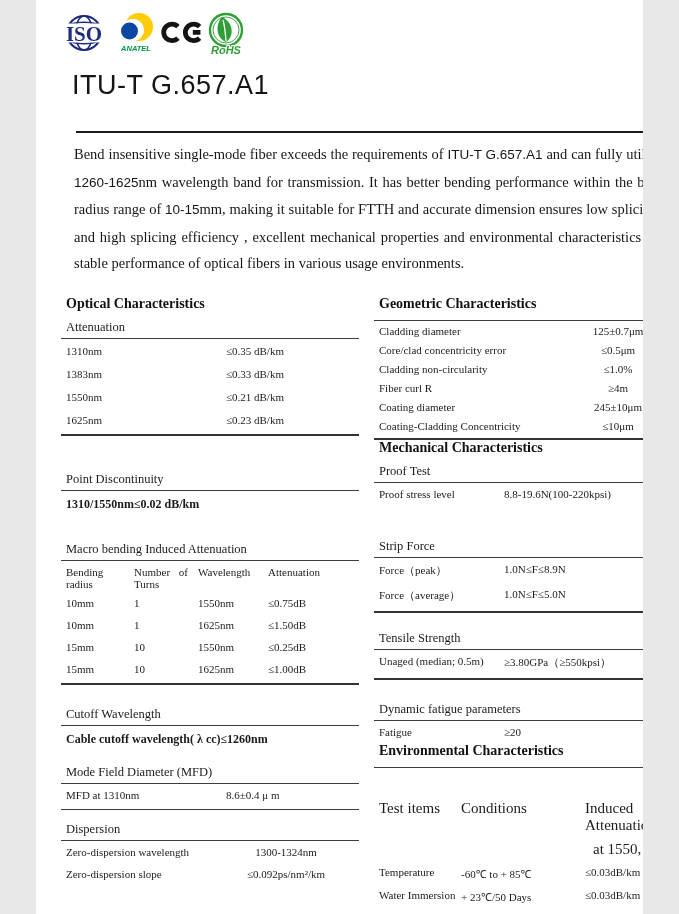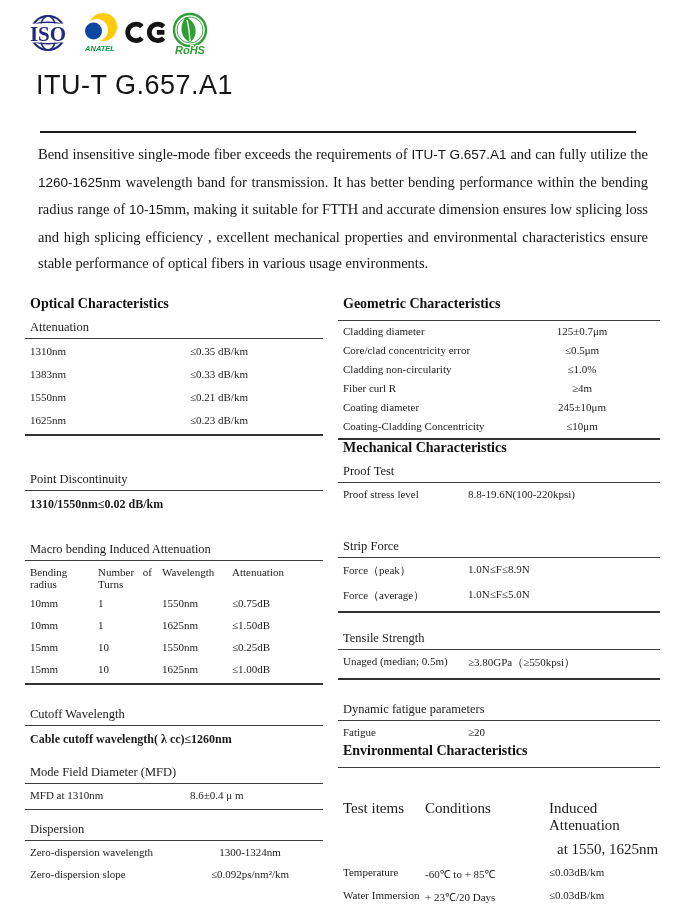--- a/index.html
+++ b/index.html
@@ -1,17 +1,17 @@
 <!DOCTYPE html>
 <html style="--iso_navy: #1F2C7B; --anatel_blue: #0D47A1; --anatel_yellow: #FFCB05; --brand_green: #009A44; --ce_black: #141414; --rohs_green: #2E9E35;"><head>
 <meta charset="utf-8">
 <style>
   html,body { margin:0; padding:0; background:#e8e8e8; }
   .page {
-    position:relative; width:679px; height:914px; margin:0 auto;
+    position:relative; width:607px; height:914px; margin:0 auto;
     background:#ffffff; overflow:hidden;
     font-family:"Liberation Serif", serif; color:#1b1b1b;
   }
   
   .logos { position:absolute; left:23px; top:11px; display:flex; align-items:flex-start; gap:5px; }
   .logo { display:block; }
   .iso-stroke { stroke:var(--iso_navy); fill:none; }
   .iso-text  { fill:var(--iso_navy); font-family:"Liberation Serif",serif; font-weight:bold; }
   .anatel-yellow { fill:var(--anatel_yellow); }
   .anatel-blue { fill:var(--anatel_blue); }
@@ -310,21 +310,21 @@
             <span class="line2">at 1550, 1625nm</span>
           </span>
         </div>
         <div class="row">
             <span class="nowrap">Temperature</span>
             <span class="nowrap">-60℃ to + 85℃</span>
             <span>≤0.03dB/km</span>
           </div>
         <div class="row">
             <span class="nowrap">Water Immersion</span>
-            <span class="nowrap">+ 23℃/20 Days</span>
+            <span class="nowrap">+ 23℃/50 Days</span>
             <span>≤0.03dB/km</span>
           </div>
 
       </div>
 
     </section>
   </div>
 </div>
 
 </body></html>

